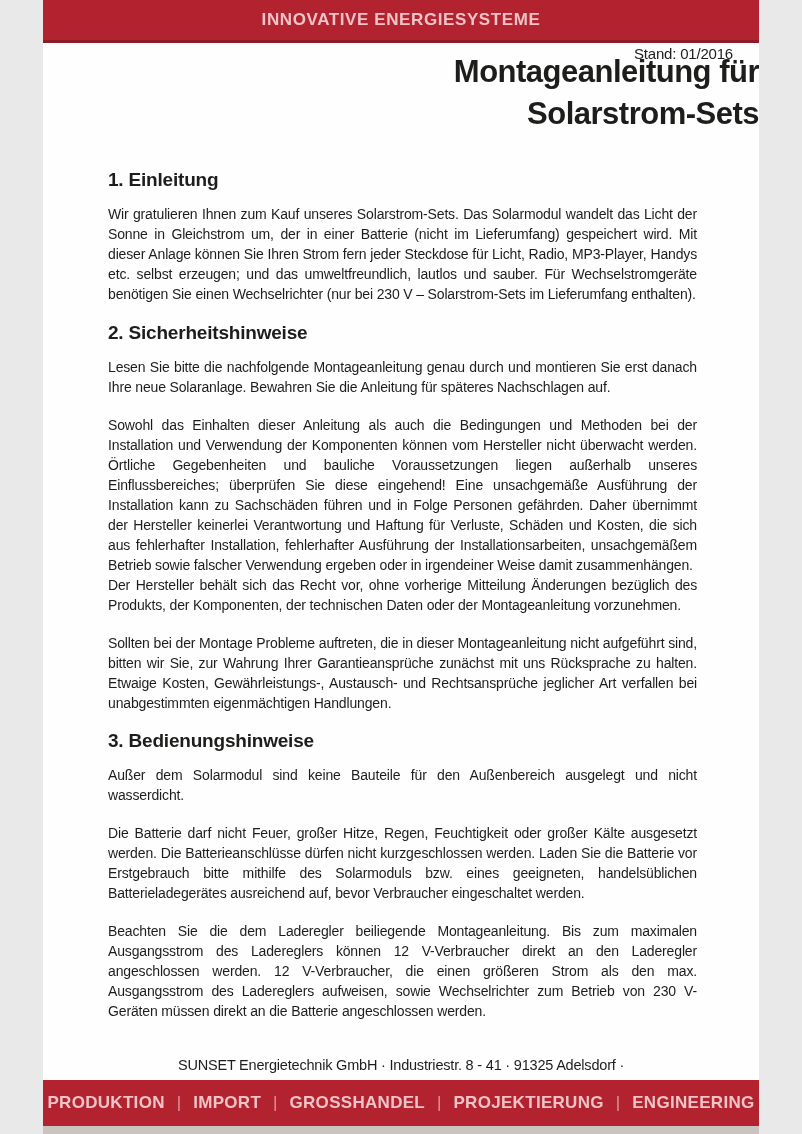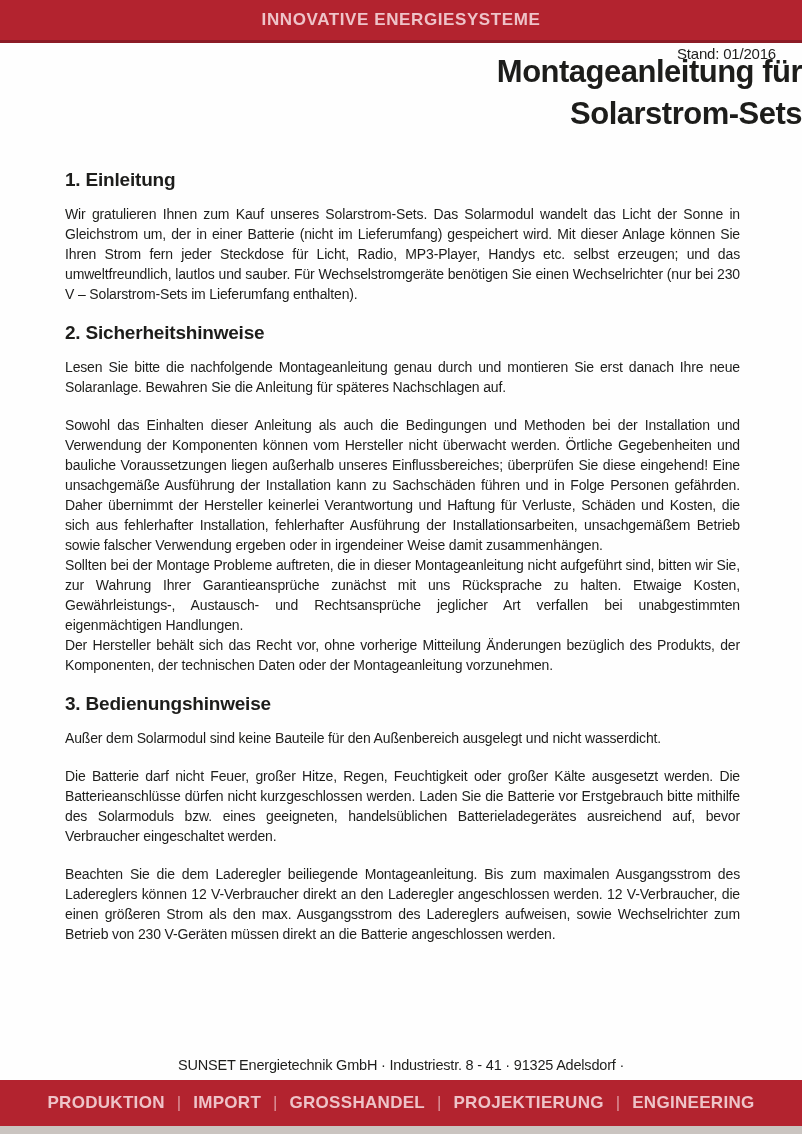--- a/index.html
+++ b/index.html
@@ -5,21 +5,21 @@
   :root{
     --brand-red:#b3232f;
     --banner-text-pink:#eec3c8;
     --banner-underline:#8c1c26;
     --text-black:#1d1d1b;
     --bottom-strip:#cac4c0;
   }
   html,body{margin:0;padding:0;background:#e9e9e9;}
   .page{
     position:relative;
-    width:802px;height:1134px;
+    width:716px;height:1134px;
     margin:0 auto;
     background:#fefefe;
     font-family:"Liberation Sans", sans-serif;
     color:var(--text-black);
     overflow:hidden;
   }
   
   .top-banner{
     height:40px;
     background:var(--brand-red);
@@ -107,22 +107,22 @@
 
     <div class="section">
       <div class="section-heading first">1. Einleitung</div>
       <p class="para">Wir gratulieren Ihnen zum Kauf unseres Solarstrom-Sets. Das Solarmodul wandelt das Licht der Sonne in Gleichstrom um, der in einer Batterie (nicht im Lieferumfang) gespeichert wird. Mit dieser Anlage können Sie Ihren Strom fern jeder Steckdose für Licht, Radio, MP3-Player, Handys etc. selbst erzeugen; und das umweltfreundlich, lautlos und sauber. Für Wechselstromgeräte benötigen Sie einen Wechselrichter (nur bei 230 V – Solarstrom-Sets im Lieferumfang enthalten).</p>
     </div>
 
     <div class="section">
       <div class="section-heading">2. Sicherheitshinweise</div>
       <p class="para">Lesen Sie bitte die nachfolgende Montageanleitung genau durch und montieren Sie erst danach Ihre neue Solaranlage. Bewahren Sie die Anleitung für späteres Nachschlagen auf.</p>
       <p class="para joined">Sowohl das Einhalten dieser Anleitung als auch die Bedingungen und Methoden bei der Installation und Verwendung der Komponenten können vom Hersteller nicht überwacht werden. Örtliche Gegebenheiten und bauliche Voraussetzungen liegen außerhalb unseres Einflussbereiches; überprüfen Sie diese eingehend! Eine unsachgemäße Ausführung der Installation kann zu Sachschäden führen und in Folge Personen gefährden. Daher übernimmt der Hersteller keinerlei Verantwortung und Haftung für Verluste, Schäden und Kosten, die sich aus fehlerhafter Installation, fehlerhafter Ausführung der Installationsarbeiten, unsachgemäßem Betrieb sowie falscher Verwendung ergeben oder in irgendeiner Weise damit zusammenhängen.</p>
+      <p class="para">Der Hersteller behält sich das Recht vor, ohne vorherige Mitteilung Änderungen bezüglich des Produkts, der Komponenten, der technischen Daten oder der Montageanleitung vorzunehmen.</p>
       <p class="para joined">Sollten bei der Montage Probleme auftreten, die in dieser Montageanleitung nicht aufgeführt sind, bitten wir Sie, zur Wahrung Ihrer Garantieansprüche zunächst mit uns Rücksprache zu halten. Etwaige Kosten, Gewährleistungs-, Austausch- und Rechtsansprüche jeglicher Art verfallen bei unabgestimmten eigenmächtigen Handlungen.</p>
-      <p class="para">Der Hersteller behält sich das Recht vor, ohne vorherige Mitteilung Änderungen bezüglich des Produkts, der Komponenten, der technischen Daten oder der Montageanleitung vorzunehmen.</p>
     </div>
 
     <div class="section">
       <div class="section-heading">3. Bedienungshinweise</div>
       <p class="para">Außer dem Solarmodul sind keine Bauteile für den Außenbereich ausgelegt und nicht wasserdicht.</p>
       <p class="para">Die Batterie darf nicht Feuer, großer Hitze, Regen, Feuchtigkeit oder großer Kälte ausgesetzt werden. Die Batterieanschlüsse dürfen nicht kurzgeschlossen werden. Laden Sie die Batterie vor Erstgebrauch bitte mithilfe des Solarmoduls bzw. eines geeigneten, handelsüblichen Batterieladegerätes ausreichend auf, bevor Verbraucher eingeschaltet werden.</p>
       <p class="para">Beachten Sie die dem Laderegler beiliegende Montageanleitung. Bis zum maximalen Ausgangsstrom des Ladereglers können 12 V-Verbraucher direkt an den Laderegler angeschlossen werden. 12 V-Verbraucher, die einen größeren Strom als den max. Ausgangsstrom des Ladereglers aufweisen, sowie Wechselrichter zum Betrieb von 230 V-Geräten müssen direkt an die Batterie angeschlossen werden.</p>
     </div>
 
   </div>

